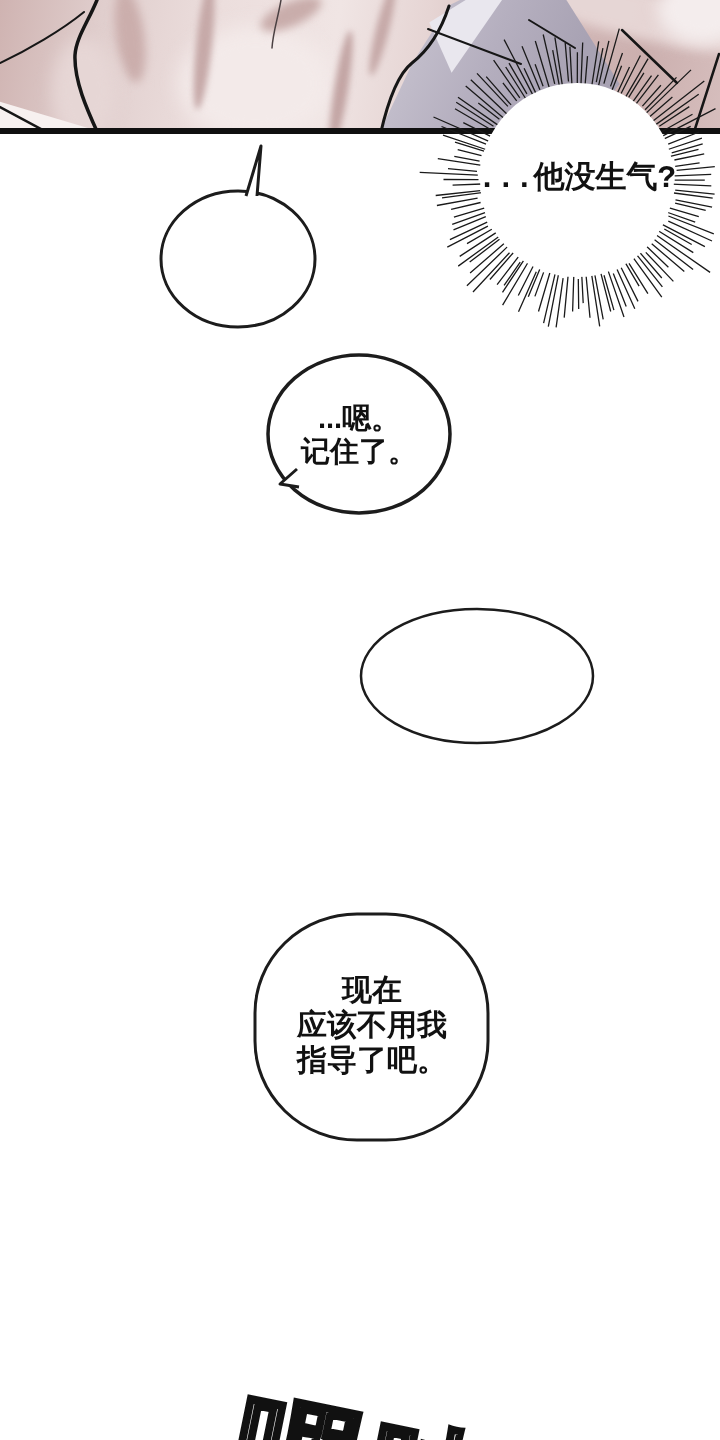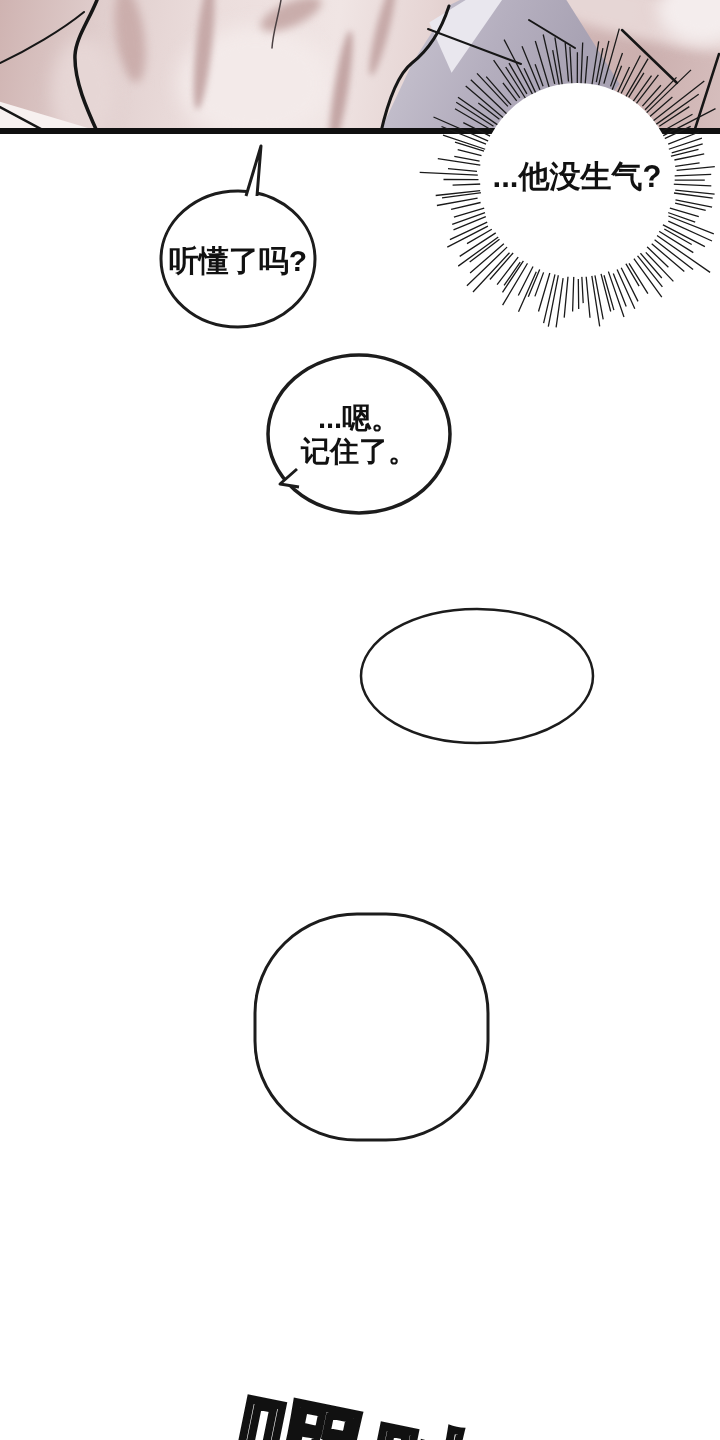--- a/index.html
+++ b/index.html
@@ -30,21 +30,21 @@
     clip-path:polygon(29% 16%,42% 0%,55% 0%,37% 52%);}
   .panel-border{position:absolute;left:0;bottom:0;width:720px;height:6px;background:#101010;}
   .panel svg{position:absolute;left:0;top:0;}
 
   
   .burst-svg{position:absolute;left:407px;top:10px;z-index:2;}
   .bubbles-svg{position:absolute;left:0;top:0;z-index:3;}
   .bubble-text{position:absolute;z-index:4;display:flex;flex-direction:column;
     align-items:center;justify-content:center;text-align:center;color:#111;
     font-weight:700;white-space:nowrap;}
-  .burst-text{left:457px;top:153px;width:240px;height:48px;font-size:31px;z-index:4;}
+  .burst-text{left:457px;top:153px;width:240px;height:48px;font-size:31px;z-index:4;font-family:Liberation Mono, monospace;}
   .t1{left:148px;top:239px;width:180px;height:44px;font-size:30px;}
   .t2{left:259px;top:399px;width:200px;height:72px;font-size:29px;line-height:33px;}
   .t3{left:357px;top:638px;width:240px;height:78px;font-size:30px;line-height:37px;}
   .t4{left:251px;top:969px;width:242px;height:110px;font-size:30px;line-height:35px;}
 
   
   .sfx{position:absolute;left:252px;top:1366px;z-index:4;font-size:126px;font-weight:900;
     color:#fff;-webkit-text-stroke:4px #111;letter-spacing:10px;white-space:nowrap;
     transform:rotate(11.5deg);transform-origin:0 0;}
 </style>
@@ -96,26 +96,28 @@
     <ellipse cx="359" cy="434" rx="91" ry="79" fill="#fff" stroke="#1c1c1c" stroke-width="3.5"></ellipse>
     <path d="M297,469 L280,484 L299,487" fill="#fff" stroke="#1c1c1c" stroke-width="3" stroke-linejoin="round"></path>
     <ellipse cx="477" cy="676" rx="116" ry="67" fill="#fff" stroke="#1c1c1c" stroke-width="2.5"></ellipse>
     <rect x="255" y="914" width="233" height="226" rx="102" ry="99" fill="#fff" stroke="#1c1c1c" stroke-width="3"></rect>
   </svg>
 
   <div class="bubble-text burst-text">
     <span>...他没生气?</span>
   </div>
 
-  <div class="bubble-text t1">
-    <span>听懂了吗?</span>
-  </div>
 
   <div class="bubble-text t2">
     <span>...嗯。</span>
     <span>记住了。</span>
   </div>
 
 
+  <div class="bubble-text t4">
+    <span>现在</span>
+    <span>应该不用我</span>
+    <span>指导了吧。</span>
+  </div>
 
   <div class="sfx">嗯哧</div>
 
 </div>
 
 </body></html>

